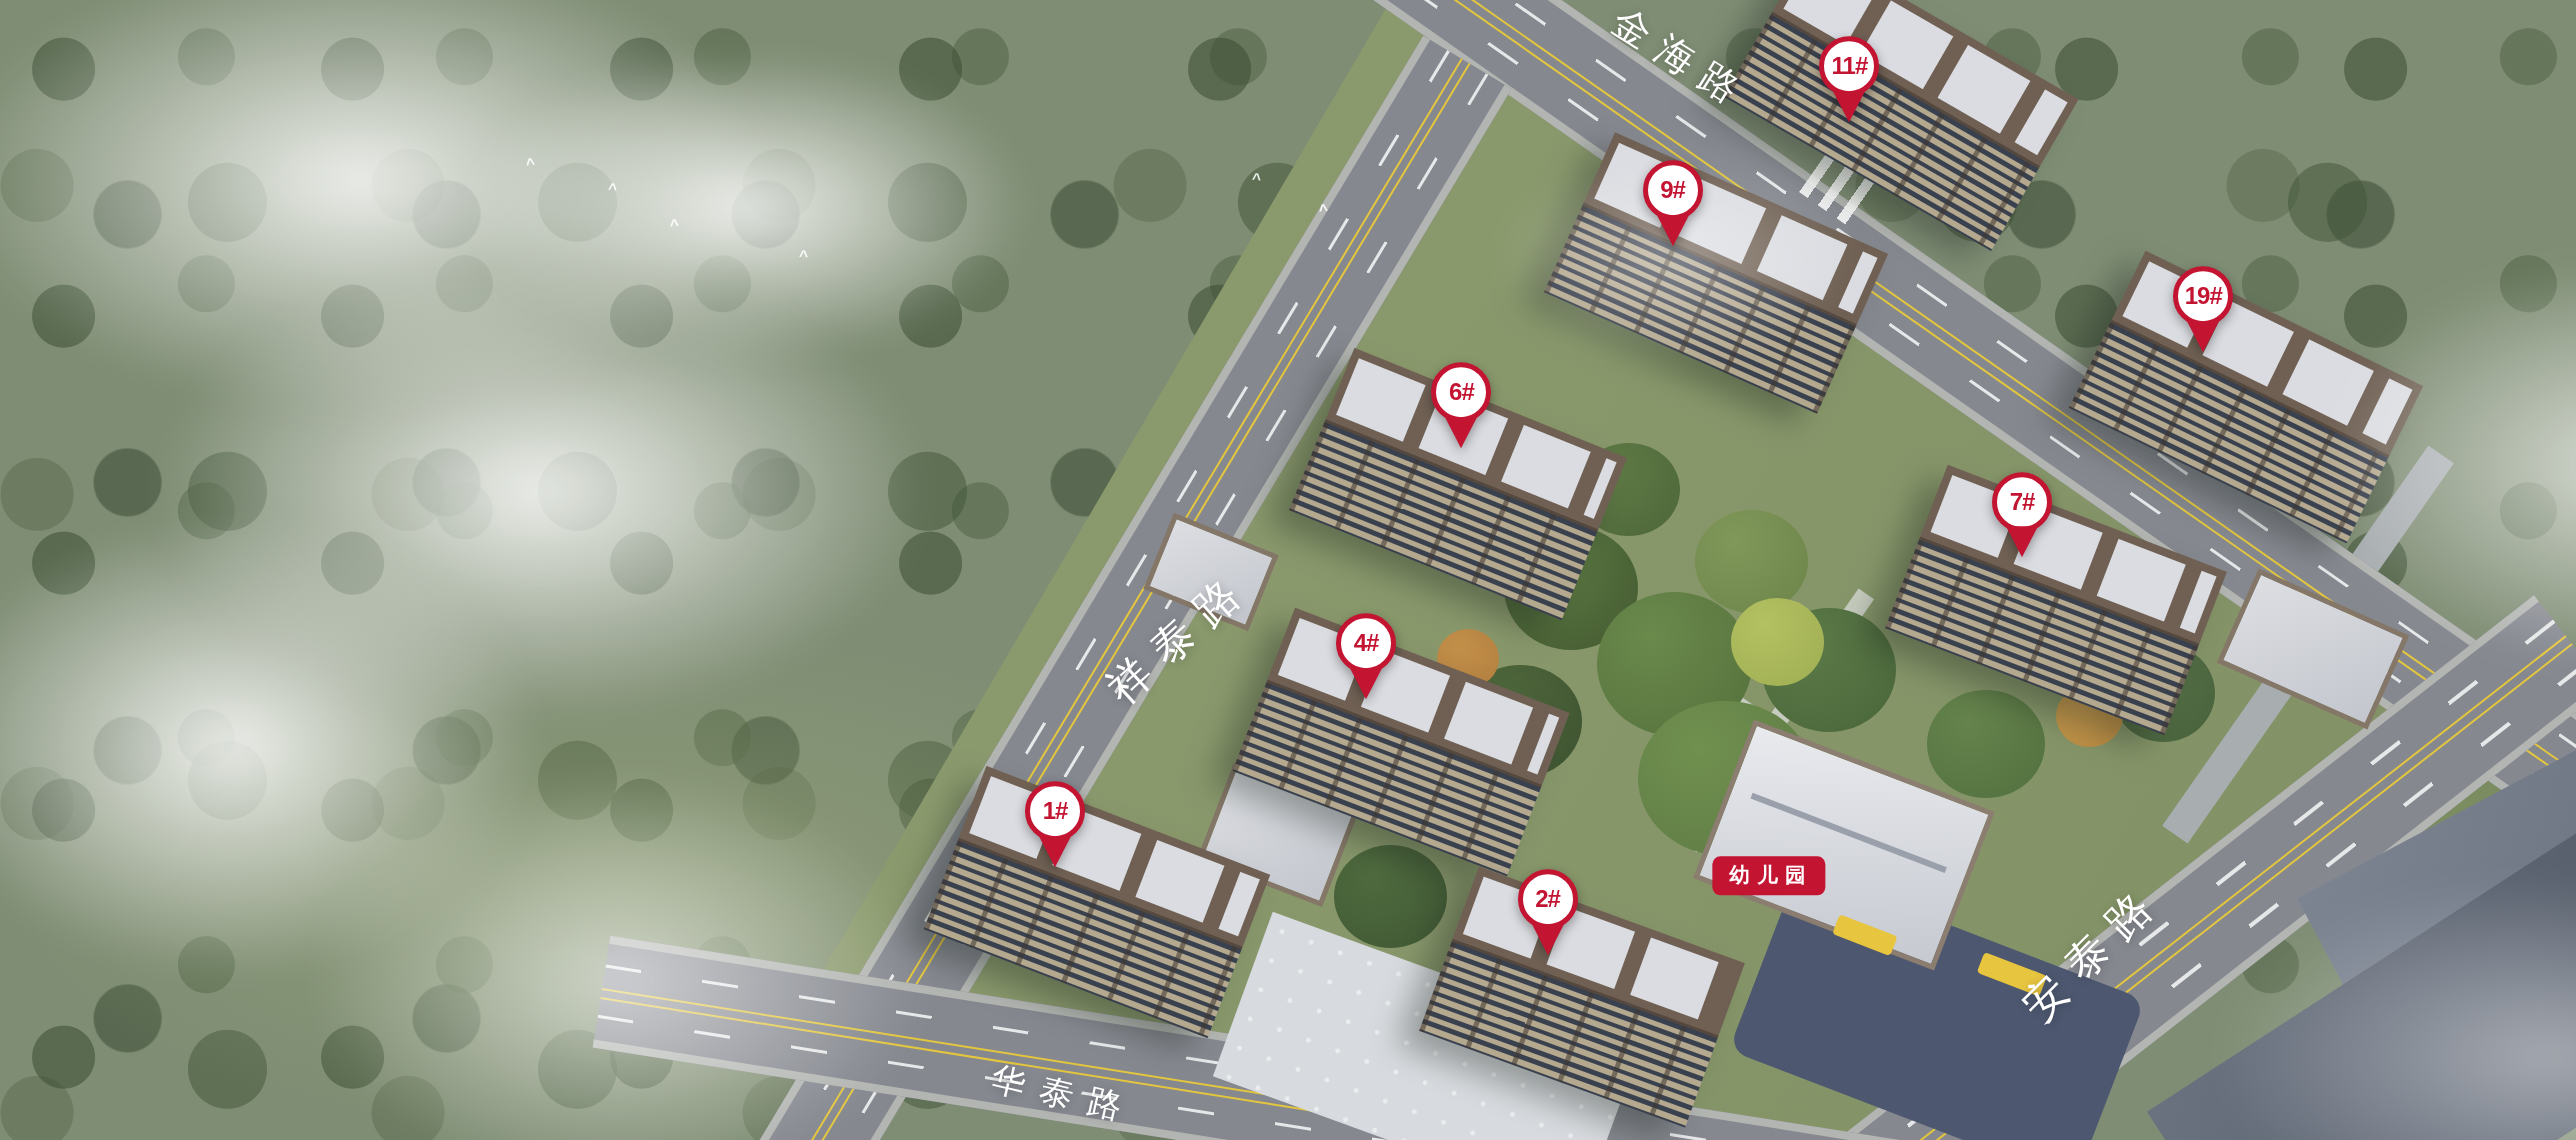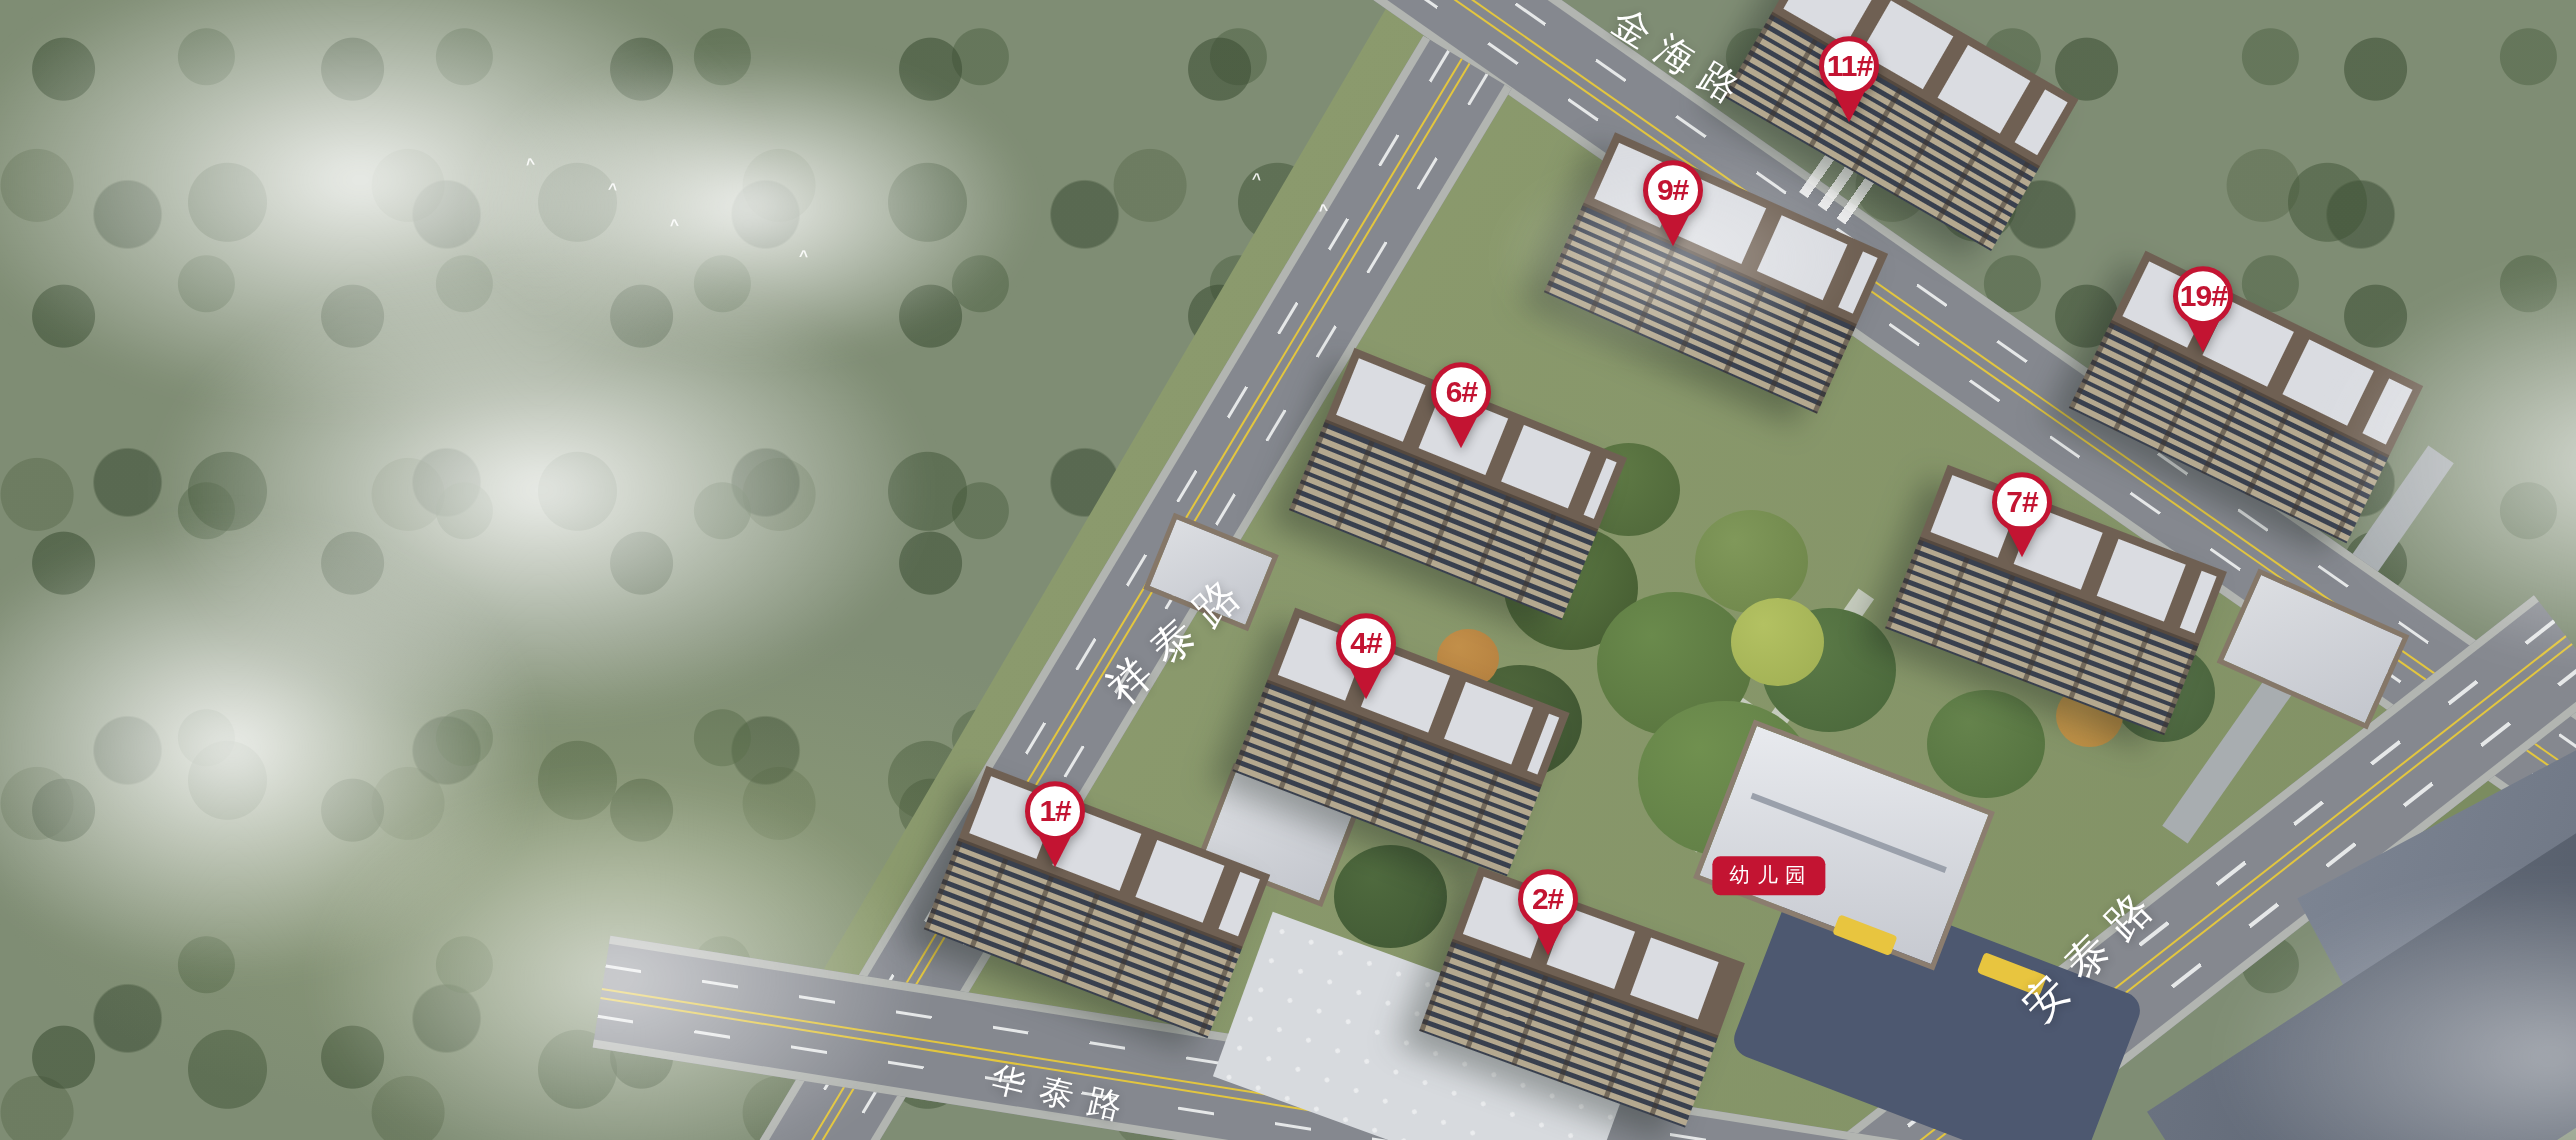--- a/index.html
+++ b/index.html
@@ -68,28 +68,28 @@
 
   
   .road-label{position:absolute;z-index:40;color:#fff;white-space:nowrap;font-weight:500;
     transform:translate(-50%,-50%) rotate(var(--a));text-shadow:0 1.5px 8.2px rgba(0,0,0,.25);}
   .road-label-0{font-size:38px;letter-spacing:13.4px;}
   .road-label-1{font-size:43px;letter-spacing:15.5px;}
   .road-label-2{font-size:43px;letter-spacing:15.5px;}
   .road-label-3{font-size:34px;letter-spacing:15.5px;}
 
   .badge{position:absolute;z-index:45;left:63.41%;top:76.78%;transform:translate(-50%,-50%);
-    background:#c31432;color:#fff;font-size:20.6px;font-weight:normal;letter-spacing:7.2px;
+    background:#c31432;color:#fff;font-size:20.6px;font-weight:bold;letter-spacing:7.2px;
     padding:5.2px 12.4px 6.2px 17.5px;border-radius:8px;white-space:nowrap;}
 
   .marker{position:absolute;z-index:50;transform:translate(-50%,-100%);
     filter:drop-shadow(0 4.1px 5.2px rgba(0,0,0,.35));text-align:center;}
   .marker .bubble{width:50px;height:50px;border-radius:50%;background:#fff;border:5.7px solid #c31432;
     display:flex;align-items:center;justify-content:center;}
-  .marker .mlabel{color:#c31432;font-size:30px;font-weight:bold;letter-spacing:-1px;}
+  .marker .mlabel{color:#c31432;font-size:24px;font-weight:bold;letter-spacing:-1px;}
   .marker .tail{width:0;height:0;margin:-5.2px auto 0;border-left:16.5px solid transparent;
     border-right:16.5px solid transparent;border-top:31px solid #c31432;}
 </style>
 </head>
 <body>
 
 <div class="stage">
 
   <div class="forest"></div>
   <div class="forest-light"></div>

